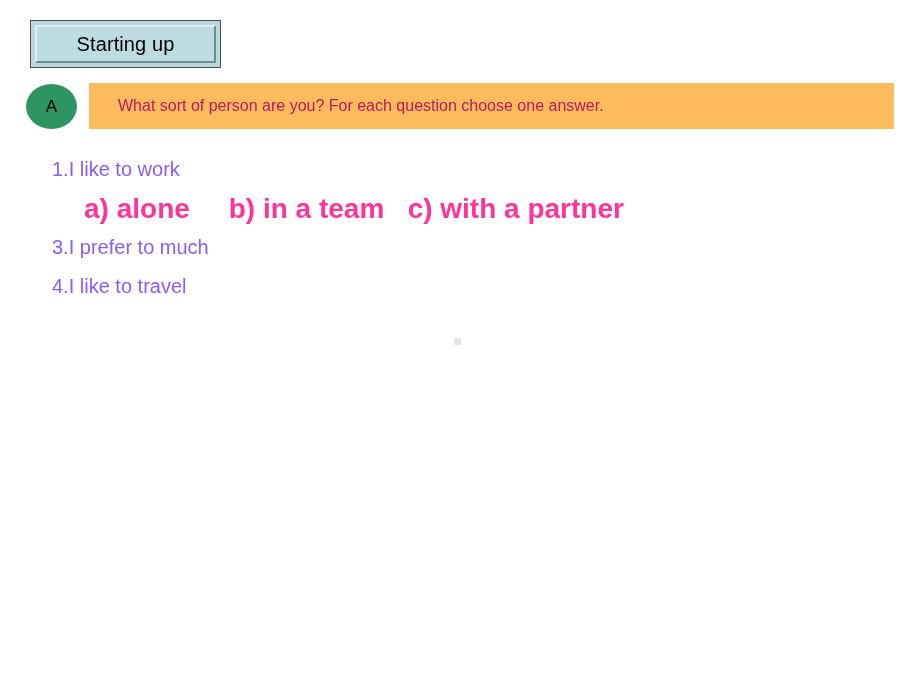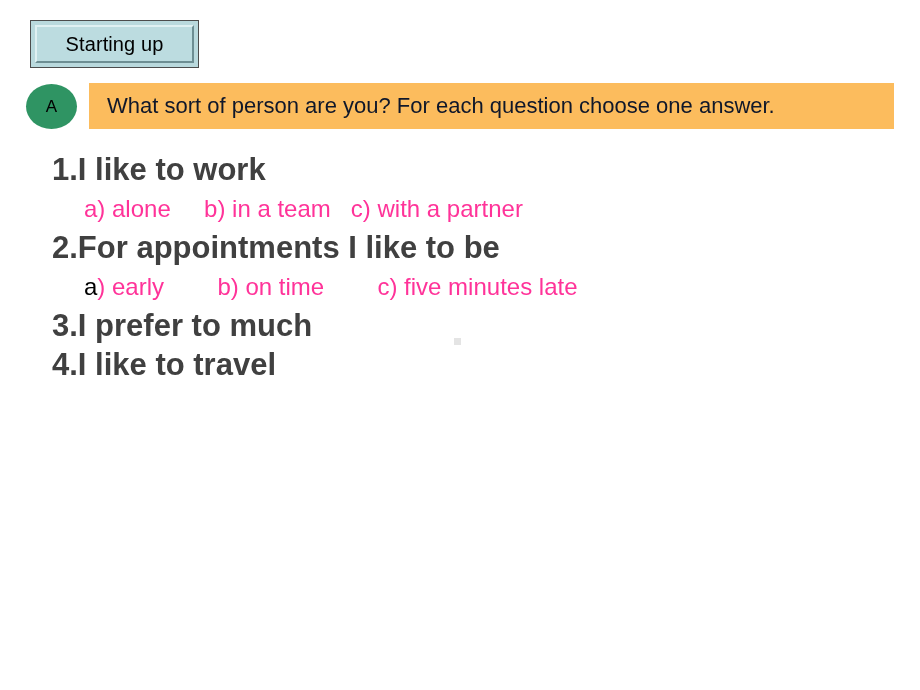--- a/index.html
+++ b/index.html
@@ -13,21 +13,21 @@
     font-family: "Liberation Sans", sans-serif;
     overflow: hidden;
     position: relative;
   }
 
   
   #section-title-box {
     position: absolute;
     left: 30px;
     top: 20px;
-    width: 169px;
+    width: 191px;
     height: 48px;
     box-sizing: border-box;
     background: #b9d9dd;
     border: 1px solid #4c4c4c;
     padding: 4px;
   }
   #section-title-inner {
     width: 100%;
     height: 100%;
     box-sizing: border-box;
@@ -76,50 +76,50 @@
     position: absolute;
     left: 63px;
     top: 0px;
     width: 805px;
     height: 46px;
     background: #fcbc5d;
     display: flex;
     align-items: center;
   }
   #task-banner-text {
-    font-size: 22px;
-    color: #0f172a;
-    padding-left: 18px;
+    font-size: 16px;
+    color: #be185d;
+    padding-left: 29px;
     line-height: 1;
     white-space: nowrap;
   }
 
   
   #question-list {
     position: absolute;
     left: 52px;
     top: 150px;
     width: 850px;
   }
   .question-block {
     margin: 0;
   }
   .question-stem {
-    font-size: 31px;
-    color: #404040;
+    font-size: 20px;
+    color: #8b5cf6;
     line-height: 39px;
     white-space: nowrap;
-    font-weight: bold;
   }
   .question-options {
-    font-size: 24px;
+    font-size: 28px;
     color: #ff3399;
     line-height: 39px;
     padding-left: 32px;
     max-width: 818px;
+    font-weight: bold;
   }
   .opt-letter-black {
     color: #000000;
   }
   .nbsp-gap {
     white-space: pre;
   }
 
   
   #stray-artifact {
@@ -149,24 +149,20 @@
   </div>
 </div>
 
 <div id="question-list">
 
   <div class="question-block">
     <div class="question-stem"><span>1.</span><span>I like to work</span></div>
     <div class="question-options nbsp-gap">a) alone     b) in a team   c) with a partner</div>
   </div>
 
-  <div class="question-block">
-    <div class="question-stem"><span>2.</span><span>For appointments I like to be</span></div>
-    <div class="question-options nbsp-gap"><span class="opt-letter-black">a</span><span>) early</span><span>        b) on time        c) five minutes late</span></div>
-  </div>
 
   <div class="question-block">
     <div class="question-stem"><span>3.</span><span>I prefer to much</span></div>
   </div>
 
   <div class="question-block">
     <div class="question-stem"><span>4.</span><span>I like to travel</span></div>
   </div>
 
   <div class="question-block">

